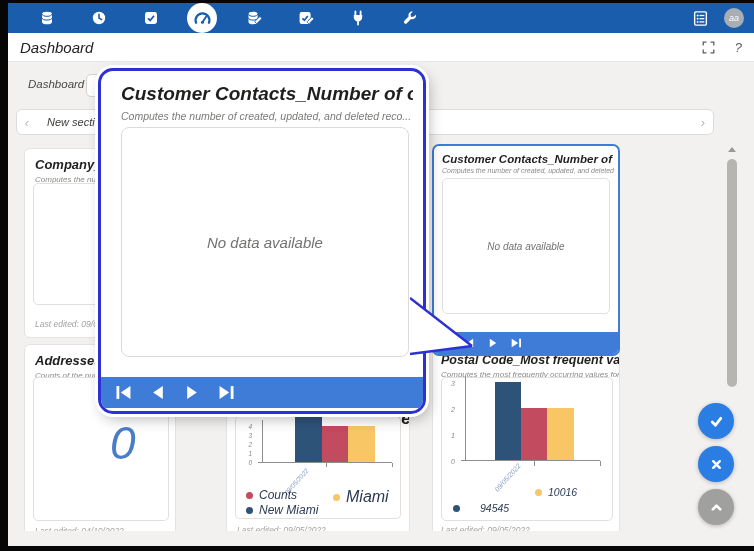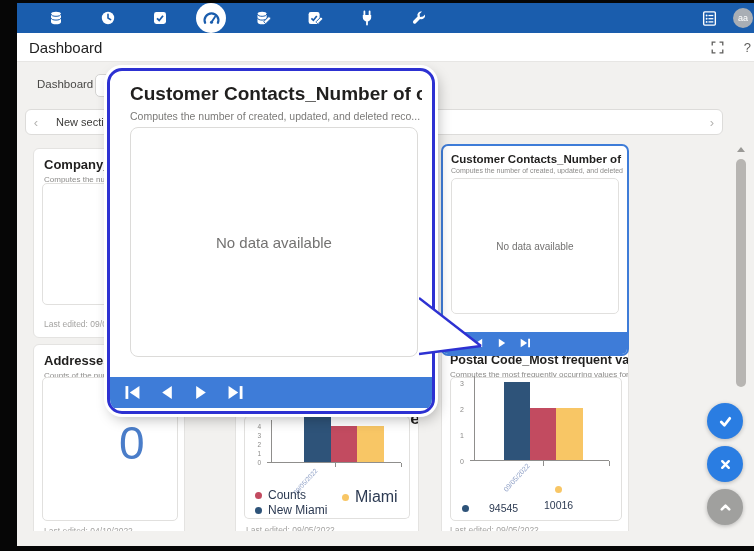--- a/index.html
+++ b/index.html
@@ -1,17 +1,17 @@
 <!DOCTYPE html>
 <html><head>
 <meta charset="utf-8">
 <style>
   * { margin:0; padding:0; box-sizing:border-box; }
   body { font-family:"Liberation Sans", sans-serif; }
-  .screen { width:754px; height:551px; background:#060606; padding:3px 3px 5px 17px; }
+  .screen { width:754px; height:551px; background:#060606; padding:3px 3px 5px 8px;font-style:italic; }
   .app { position:relative; width:748px; height:543px; background:#f2f1ef; overflow:hidden;
          font-family:"Liberation Sans", sans-serif; }
 
   
   .topbar { position:absolute; left:0; top:0; width:748px; height:30px; background:#1a5dad;
             display:flex; align-items:center; }
   .tools { display:flex; align-items:center; gap:35px; margin-left:30px; }
   .tool { width:17px; height:17px; display:flex; align-items:center; justify-content:center; cursor:pointer; }
   .tool-active { width:30px; height:30px; background:#ffffff; border-radius:50%;
                  display:flex; align-items:center; justify-content:center; margin:0 -7px; }
@@ -288,21 +288,21 @@
           <div class="bars" id="c1-bars" style="left:53px; bottom:62px;">
                 <div class="bar" style="width: 26px; height: 78px; background: rgb(46, 83, 121);"></div>
                 <div class="bar" style="width: 26px; height: 52px; background: rgb(194, 75, 96);"></div>
                 <div class="bar" style="width: 27px; height: 52px; background: rgb(248, 198, 101);"></div>
               </div>
           <span class="xlab" style="left:48px; top:96px; font-size:7px;">09/05/2022</span>
           <div class="legend-row" style="left:11px; top:108px; font-size:11px;margin-top:45px;">
             <span class="dot" style="background: rgb(194, 75, 96);"></span>
             <span>10011</span>
           </div>
-          <div class="legend-row" style="left:93px; top:108px; font-size:10.5px;flex-direction:column;">
+          <div class="legend-row" style="left:93px; top:108px; font-size:10.5px;">
             <span class="dot" style="background: rgb(248, 198, 101);"></span>
             <span>10016</span>
           </div>
           <div class="legend-row" style="left:11px; top:124px; font-size:10.5px;gap:20px;">
             <span class="dot" style="background: rgb(46, 83, 121);"></span>
             <span>94545</span>
           </div>
         </div>
       </div>
       <span class="last-edited" style="left:8px; top:178px;">Last edited: 09/05/2022</span>

